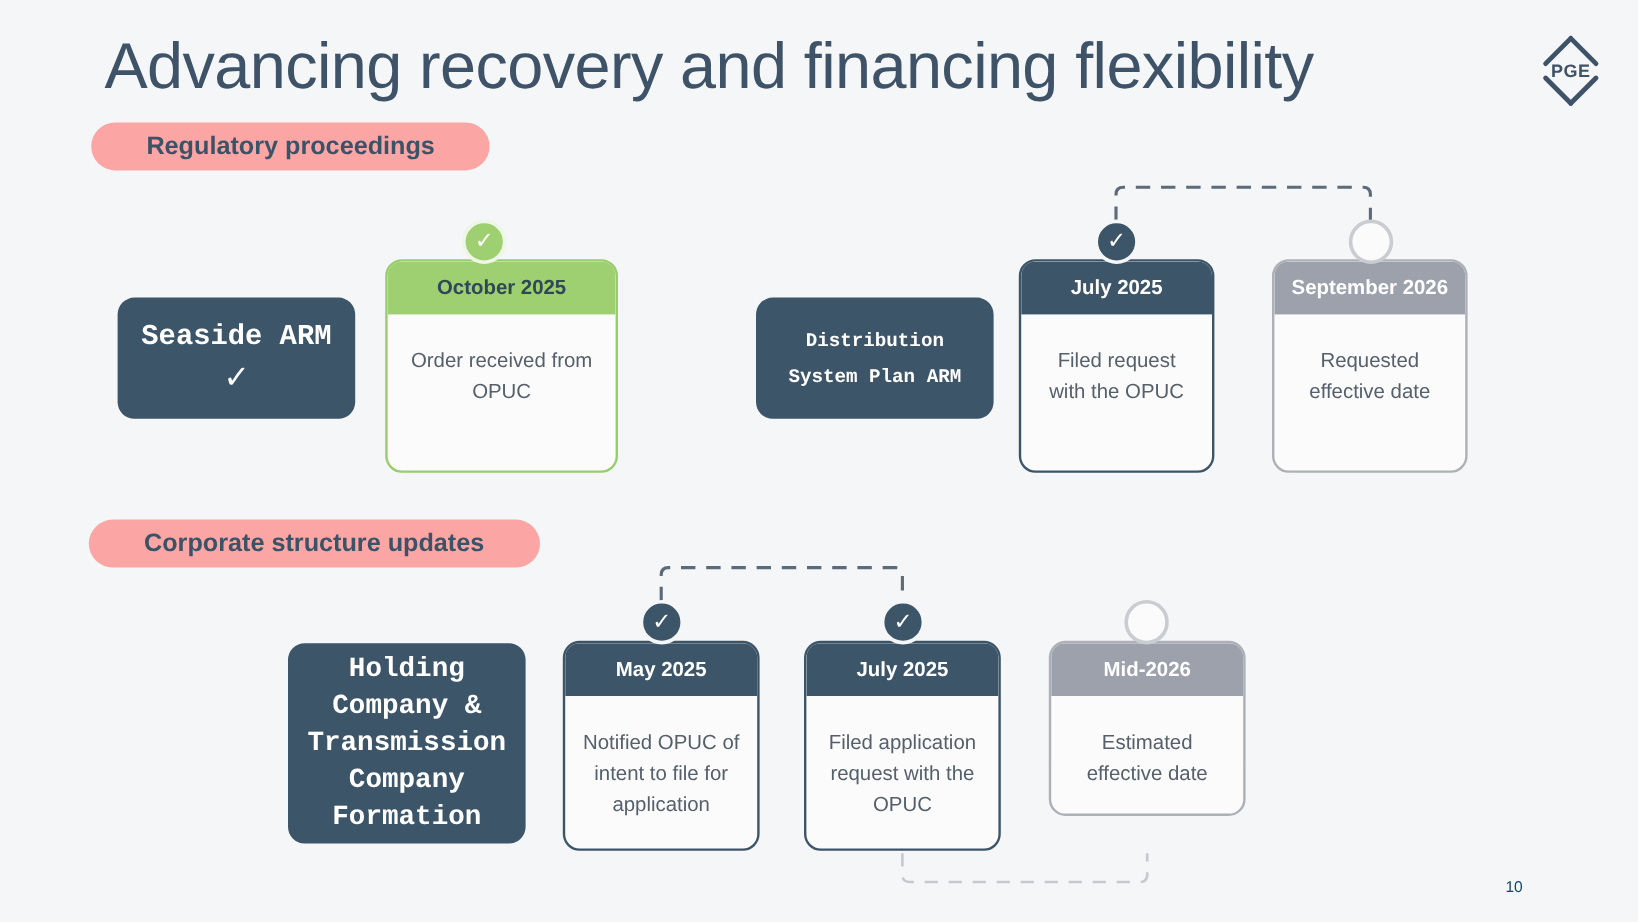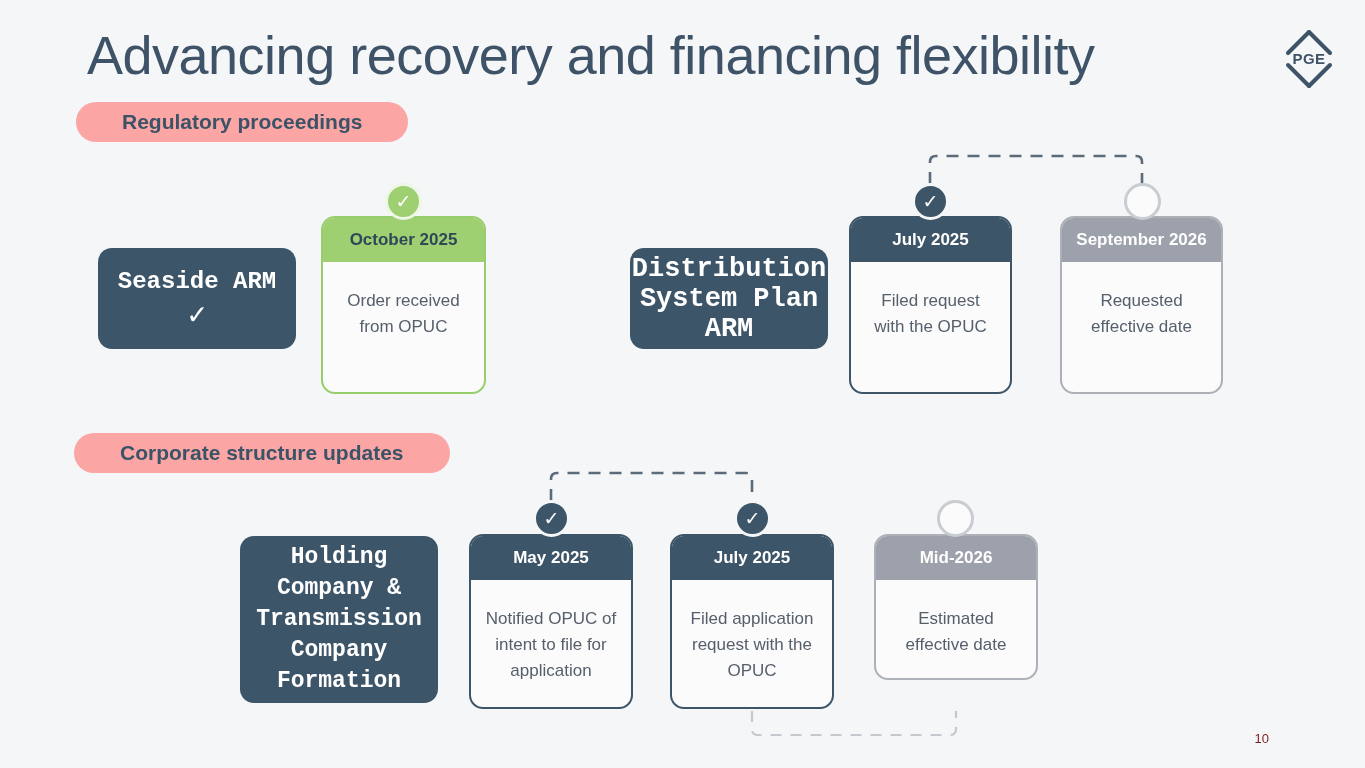--- a/index.html
+++ b/index.html
@@ -95,21 +95,21 @@
   }
   #anchor-seaside .anchor-check {
     font-size: 30px;
     line-height: 30px;
     margin-top: 4px;
     font-weight: 400;
   }
   #anchor-dsp {
     left: 630px; top: 248px;
     width: 198px; height: 101px;
-    font-size: 27px;
+    font-size: 16px;
     line-height: 30px;
     padding: 0 12px;
   }
   #anchor-holding {
     left: 240px; top: 536px;
     width: 198px; height: 167px;
     font-size: 23px;
     line-height: 31px;
     padding: 0 10px;
   }
@@ -152,21 +152,21 @@
   }
 
   
   .card.green { border-color: #97ce6b; }
   .card.green .card-header { background: #9ed071; color: #2f4858; }
   
   .card.gray { border-color: #adb0b6; }
   .card.gray .card-header { background: #9ca1ab; color: #ffffff; }
 
   
-  #card-oct2025  { left: 321px; top: 216px; width: 165px; height: 178px; }
+  #card-oct2025  { left: 321px; top: 216px; width: 194px; height: 178px; }
   #card-jul2025a { left: 849px; top: 216px; width: 163px; height: 178px; }
   #card-apr2026  { left: 1060px; top: 216px; width: 163px; height: 178px; }
   
   #card-may2025  { left: 469px; top: 534px; width: 164px; height: 175px; }
   #card-jul2025b { left: 670px; top: 534px; width: 164px; height: 175px; }
   #card-mid2026  { left: 874px; top: 534px; width: 164px; height: 146px; }
 
   
   .badge {
     position: absolute;
@@ -203,21 +203,21 @@
     pointer-events: none;
     z-index: 1;
   }
 
   
   #page-number {
     position: absolute;
     right: 96px;
     bottom: 22px;
     font-size: 13px;
-    color: #7f1d1d;
+    color: #0c4a6e;
     font-weight: 400;
   }
 </style>
 </head>
 <body>
 
 <div id="slide">
 
   <div id="slide-title">Advancing recovery and financing flexibility</div>
 

